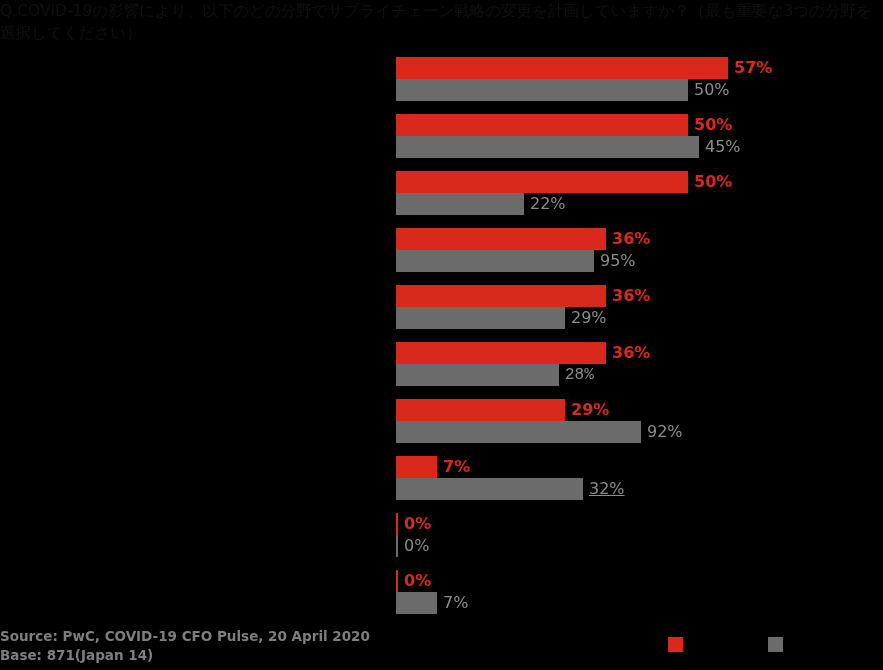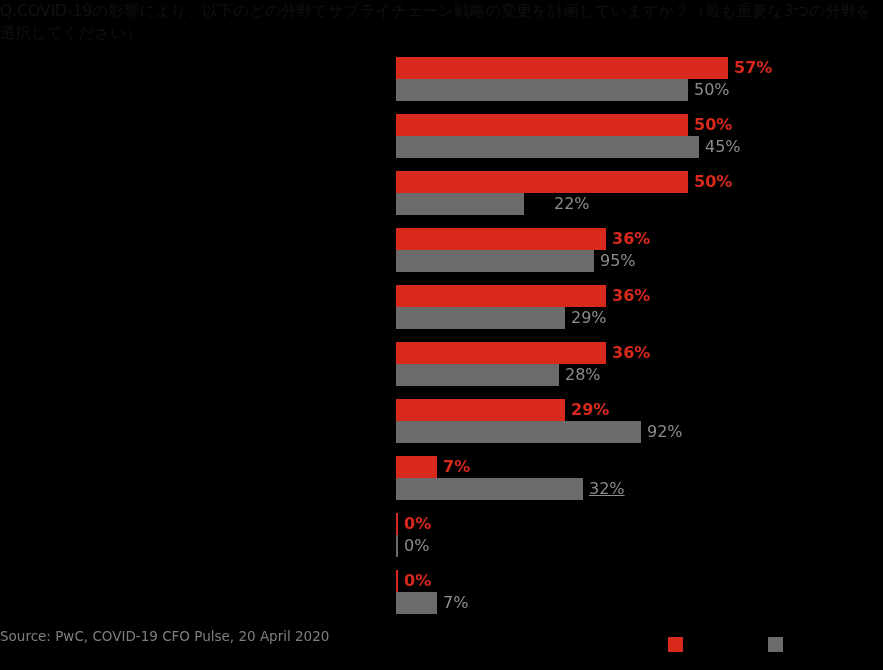--- a/index.html
+++ b/index.html
@@ -89,21 +89,21 @@
   
   #footer-notes {
     position: absolute;
     left: 0px;
     top: 627px;
     width: 460px;
     font-size: 13.5px;
     line-height: 19px;
     color: #7E7E7E;
   }
-  #footer-notes div { white-space: nowrap; }
+  #footer-notes div { white-space: nowrap; font-weight: bold; }
 
   
   #legend {
     position: absolute;
     left: 600px;
     top: 632px;
     width: 283px;
     height: 30px;
   }
   .legend-item {
@@ -159,21 +159,21 @@
   </div>
 
   <div class="bar-group" style="top:126px;">
     <div class="category-label"></div>
     <div class="bar-row red">
       <div class="bar red" style="width:292px;"></div>
       <div class="bar-value red" style="left:298px;">50%</div>
     </div>
     <div class="bar-row gray">
       <div class="bar gray" style="width:128px;"></div>
-      <div class="bar-value gray" style="left:134px;margin-left:24px;">22%</div>
+      <div class="bar-value gray" style="left:134px;">22%</div>
     </div>
   </div>
 
   <div class="bar-group" style="top:183px;">
     <div class="category-label"></div>
     <div class="bar-row red">
       <div class="bar red" style="width:210px;"></div>
       <div class="bar-value red" style="left:216px;">36%</div>
     </div>
     <div class="bar-row gray">
@@ -195,21 +195,21 @@
   </div>
 
   <div class="bar-group" style="top:297px;">
     <div class="category-label"></div>
     <div class="bar-row red">
       <div class="bar red" style="width:210px;"></div>
       <div class="bar-value red" style="left:216px;">36%</div>
     </div>
     <div class="bar-row gray">
       <div class="bar gray" style="width:163px;"></div>
-      <div class="bar-value gray" style="left:169px;">28%</div>
+      <div class="bar-value gray" style="left:169px;font-family:Liberation Mono, monospace;">28%</div>
     </div>
   </div>
 
   <div class="bar-group" style="top:354px;">
     <div class="category-label"></div>
     <div class="bar-row red">
       <div class="bar red" style="width:169px;"></div>
       <div class="bar-value red" style="left:175px;">29%</div>
     </div>
     <div class="bar-row gray">
@@ -251,20 +251,21 @@
     <div class="bar-row gray">
       <div class="bar gray" style="width:41px;"></div>
       <div class="bar-value gray" style="left:47px;">7%</div>
     </div>
   </div>
 
 </div>
 
 <div id="footer-notes">
   <div>Source: PwC, COVID-19 CFO Pulse, 20 April 2020</div>
+  <div>Base: 871(Japan 14)</div>
 </div>
 
 <div id="legend">
   <div class="legend-item" style="left:68px;">
     <span class="legend-swatch red"></span>
     <span class="legend-label"></span>
   </div>
   <div class="legend-item" style="left:168px;">
     <span class="legend-swatch gray"></span>
     <span class="legend-label"></span>

